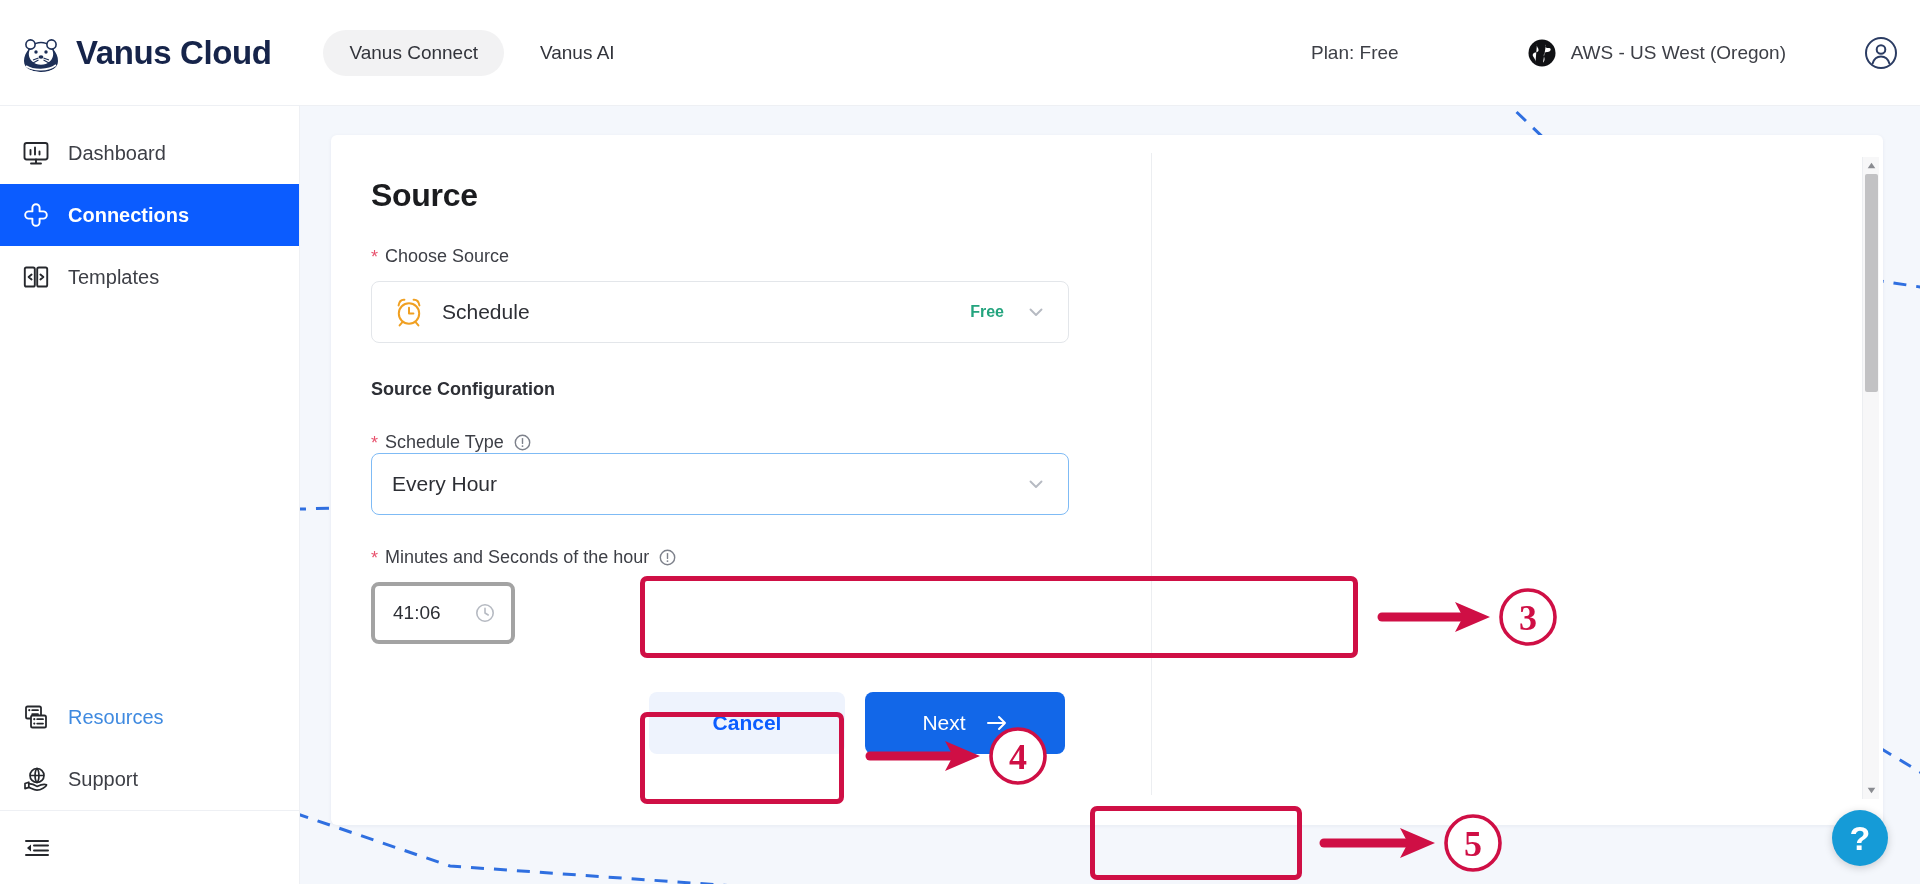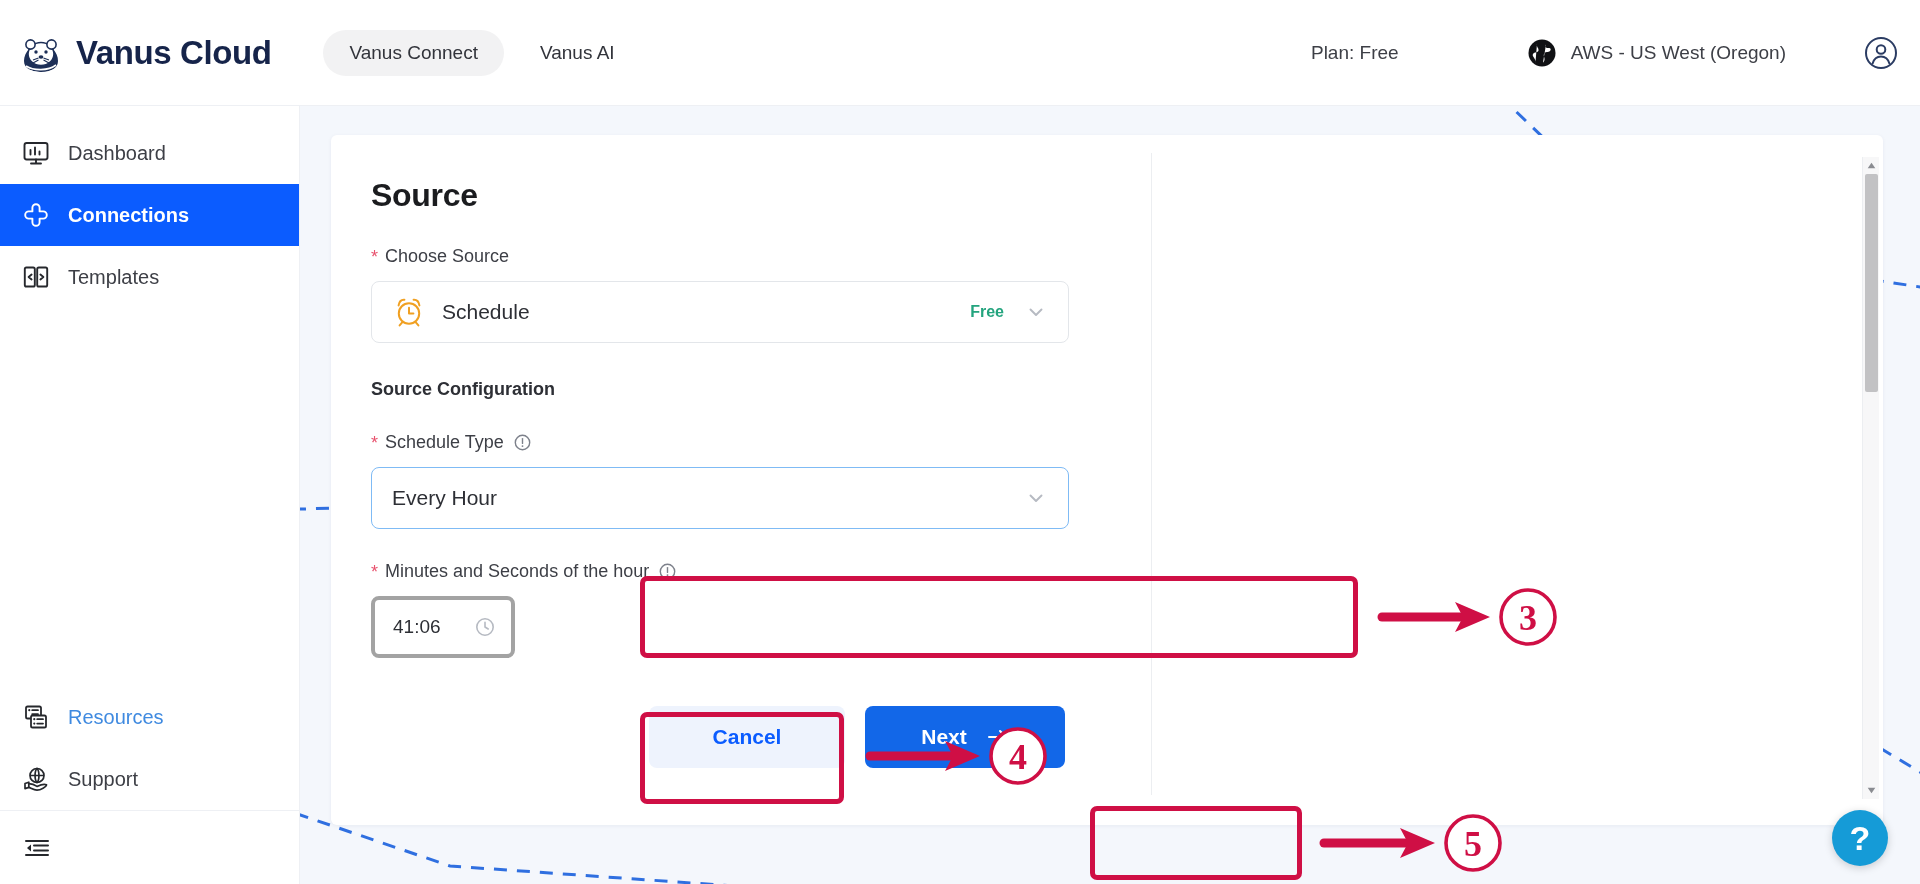--- a/index.html
+++ b/index.html
@@ -106,21 +106,21 @@
     border: 1px solid #e3e6ea; border-radius: 8px;
     display: flex; align-items: center; padding: 0 22px 0 20px;
     cursor: pointer; background: #fff;
   }
   .source-name { font-size: 21px; color: #2d2f35; margin-left: 16px; }
   .source-free { margin-left: auto; font-size: 16px; font-weight: 700; color: #24a47e; }
   .chev { margin-left: 22px; }
 
   .section-sub { font-size: 18px; font-weight: 700; color: #2d2f35; margin-top: 36px; }
 
-  .sel-wrap { position: relative; margin-top: 14px; width: 680px; }
+  .sel-wrap { position: relative; width: 680px; }
   .sel-box {
     width: 698px; height: 62px;
     border: 1px solid #7fbbf5; border-radius: 8px;
     background: #fff; display: flex; align-items: center;
     padding: 0 22px 0 20px; cursor: pointer;
   }
   .sel-value { font-size: 21px; color: #2d2f35; }
   .sel-chev { margin-left: auto; }
 
   .time-wrap { position: relative; margin-top: 14px; width: 180px; }
@@ -137,21 +137,21 @@
   .btn {
     border: none; border-radius: 8px; cursor: pointer;
     font-family: "Liberation Sans", sans-serif;
   }
   .btn-cancel {
     width: 196px; height: 62px; background: #eef3fd;
     color: #0b5cff; font-size: 21px; font-weight: 700;
   }
   .btn-next {
     width: 200px; height: 62px; background: #1267e8;
-    color: #ffffff; font-size: 21px; font-weight: 700;
+    color: #ffffff; font-size: 21px; font-weight: 400;
     display: flex; align-items: center; justify-content: center; gap: 20px;
   }
 
   
   .anno-box {
     position: absolute; border: 5px solid #cf0f45;
     border-radius: 7px; pointer-events: none; z-index: 20;
   }
   .anno-svg { position: absolute; left: 0; top: 0; pointer-events: none; z-index: 21; }
 

